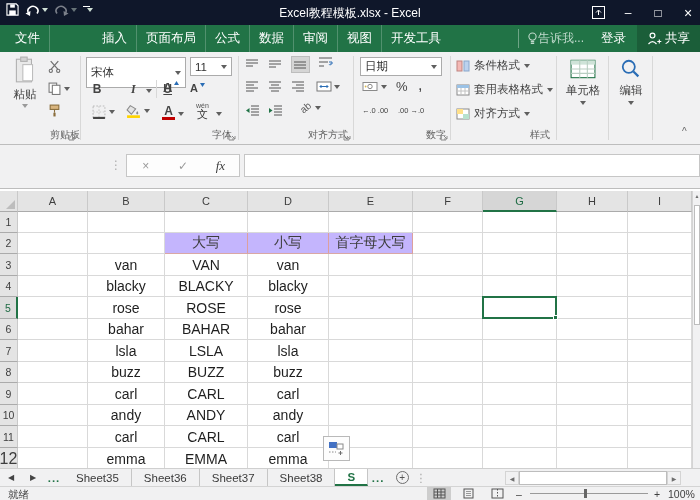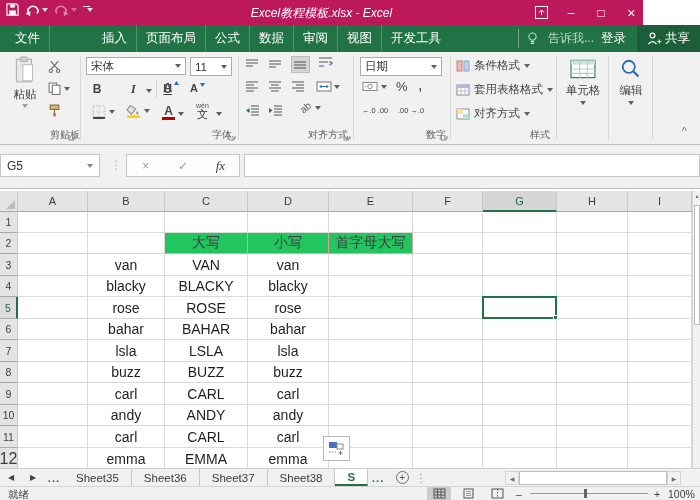--- a/index.html
+++ b/index.html
@@ -1,35 +1,35 @@
 <!DOCTYPE html>
 <html><head>
 <meta charset="utf-8">
 <style>
   * { box-sizing: border-box; margin: 0; padding: 0; }
   html,body { width:700px; height:500px; }
   body { font-family: "Liberation Sans", "DejaVu Sans", sans-serif; overflow:hidden; background:#fff; }
   #app { position:relative; width:700px; height:500px; background:#fff; overflow:hidden; }
 
   
-  #titlebar { position:absolute; left:0; top:0; width:643px; height:25px; background:#be185d;font-style:italic; }
+  #titlebar { position:absolute; left:0; top:0; width:700px; height:25px; background:#0f172a; }
   .qat { position:absolute; top:3px; display:flex; align-items:center; }
   .qat-btn { margin-right:6px; display:inline-flex; align-items:center; color:#fff; }
   .qat-dd { width:0;height:0;border-left:3px solid transparent;border-right:3px solid transparent;border-top:4px solid #cfe0d6; margin-left:2px; }
   #title-text { position:absolute; left:0; right:0; top:5px; text-align:center; color:#fff; font-size:12px; }
   .winbtns { position:absolute; right:4px; top:0; height:25px; display:flex; align-items:center; gap:14px; color:#fff; font-size:12px; }
   .winbtn { display:inline-flex; align-items:center; justify-content:center; width:16px; height:16px; }
 
   
   #tabrow { position:absolute; left:0; top:25px; width:700px; height:27px; background:#217346; }
   #tabstrip { position:absolute; left:6px; top:0; height:27px; display:flex; }
   .rtab { height:27px; line-height:27px; padding:0 9px; font-size:12.5px; color:#fff; border-right:1px solid rgba(255,255,255,0.22); white-space:nowrap; }
   .rtab:last-child { border-right:none; }
   .rtab.active { background:#f1f1f2; color:#217346; border-right:none;margin-top:48px; }
-  .tellme { position:absolute; left:527px; top:0; height:27px; display:flex; align-items:center; gap:10px; color:#bfd9cb; font-size:12px; }
+  .tellme { position:absolute; left:527px; top:0; height:27px; display:flex; align-items:center; gap:0; color:#bfd9cb; font-size:12px; }
   .tabsep { position:absolute; left:518px; top:4px; width:1px; height:19px; background:rgba(255,255,255,0.35); }
   .signin { position:absolute; left:601px; top:0; height:27px; line-height:27px; color:#fff; font-size:12.5px; }
   .sharebox { position:absolute; left:637px; top:0; width:63px; height:27px; background:rgba(0,0,0,0.18); display:flex; align-items:center; justify-content:center; gap:3px; color:#fff; font-size:12.5px; }
 
   
   #ribbon { position:absolute; left:0; top:52px; width:700px; height:93px; background:#f1f1f2; border-bottom:1px solid #bdbdbd; font-size:12px; color:#444; }
   .gsep { position:absolute; top:4px; height:84px; width:1px; background:#d8d8d8; }
   .glabel { position:absolute; top:76px; height:14px; font-size:10px; color:#616161; text-align:right; }
   .launcher { position:absolute; top:78px; }
   .dd { display:inline-block; width:0; height:0; border-left:3px solid transparent; border-right:3px solid transparent; border-top:4px solid #5f5f5f; vertical-align:middle; }
@@ -55,21 +55,21 @@
   .finput { position:absolute; left:244px; top:9px; width:456px; height:23px; background:#fff; border:1px solid #c6c6c6; }
 
   
   #grid { position:absolute; left:0; top:191px; width:692px; height:277px; background:#fff; overflow:hidden; }
   .hdr { position:absolute; background:#e4e4e4; border-right:1px solid #c9c9c9; border-bottom:1px solid #ababab; font-size:11px; color:#3e3e3e; display:flex; align-items:center; justify-content:center; }
   .hdr.selc { background:#d6d6d6; color:#1f6b44; border-bottom:2px solid #217346; }
   .hdr.selr { background:#dcdcdc; color:#1f6b44; border-right:2px solid #217346; }
   .corner { position:absolute; background:#e4e4e4; border-right:1px solid #c9c9c9; border-bottom:1px solid #ababab; }
   .corner:after { content:""; position:absolute; right:2px; bottom:2px; border-left:9px solid transparent; border-bottom:9px solid #bdbdbd; }
   .cell { position:absolute; border-right:1px solid #d9d9d9; border-bottom:1px solid #d9d9d9; font-size:14px; color:#1f1f1f; display:flex; align-items:center; justify-content:center; overflow:hidden; }
-  .cell.pink { background:#22c55e; color:#3d3d3d; border-right-color:#dca09e; border-bottom-color:#d9a7a5; }
+  .cell.pink { background:#c4b5fd; color:#3d3d3d; border-right-color:#dca09e; border-bottom-color:#d9a7a5; }
   .selbox { position:absolute; border:2px solid #217346; background:transparent; }
   .selhandle { position:absolute; width:5px; height:5px; background:#217346; border:1px solid #fff; }
   #vscroll { position:absolute; left:692px; top:191px; width:8px; height:277px; background:#f1f1f2; border-left:1px solid #d4d4d4; }
   .vup { position:absolute; left:0; top:2px; width:8px; text-align:center; font-size:5px; color:#6e6e6e; }
   .vthumb { position:absolute; left:1px; top:14px; width:6px; height:120px; background:#fff; border:1px solid #bdbdbd; }
   .flashfill { position:absolute; width:27px; height:25px; background:#fdfdfd; border:1px solid #b9b9b9; display:flex; align-items:center; justify-content:center; }
 
   
   #sheetbar { position:absolute; left:0; top:468px; width:700px; height:18px; background:#f1f1f2; border-top:1px solid #cfcfcf; display:flex; align-items:stretch; font-size:11.5px; }
   .snav { width:22px; display:flex; align-items:center; justify-content:center; color:#444; font-size:8px; }
@@ -209,21 +209,21 @@
     <div class="glabel" style="left:0; width:80px">剪贴板</div>
     <span class="launcher" style="left:68px">
       <svg width="9" height="9">
           <path d="M1 3v5h5" stroke="#8a8a8a" fill="none"></path>
           <path d="M4 4l3 3 M7 4v3h-3" stroke="#8a8a8a" fill="none"></path>
         </svg>
     </span>
     <div class="gsep" style="left:80px"></div>
 
     
-    <div class="combo" style="left:86px; top:5px; width:100px; height:18px">
+    <div class="combo" style="left:86px; top:5px; width:100px; height:31px">
       <span>宋体</span>
         <span class="dd"></span>
     </div>
     <div class="combo" style="left:190px; top:5px; width:42px; height:19px">
       <span>11</span>
         <span class="dd"></span>
     </div>
     <span class="rbtn fontA" style="left:90px; top:30px; width:14px">B</span>
     <span class="rbtn fontA" style="left:110px; top:30px; width:12px; font-style:italic; font-family:'Liberation Serif',serif">I</span>
     <span class="rbtn fontA" style="left:128px; top:30px; width:14px; text-decoration:underline">U</span>
@@ -421,24 +421,20 @@
           <path d="M12.2 12.2l4.5 4.5" stroke="#2a6db5" stroke-width="2"></path>
         </svg>
       <span class="lbl">编辑</span>
       <span class="dd" style="margin-top:3px"></span>
     </div>
     <div class="gsep" style="left:652px"></div>
     <span class="rbtn" style="left:682px; top:74px; color:#666; font-size:10px">^</span>
   </div>
 
   <div id="fbar">
-    <div class="namebox">
-      <span>G5</span>
-        <span class="dd"></span>
-    </div>
     <span class="fsep">⋮</span>
     <div class="fbtns">
       <span class="fbtn">×</span>
       <span class="fbtn">✓</span>
       <span class="fbtn fxl">fx</span>
     </div>
     <div class="finput"></div>
   </div>
 
   <div id="grid">

